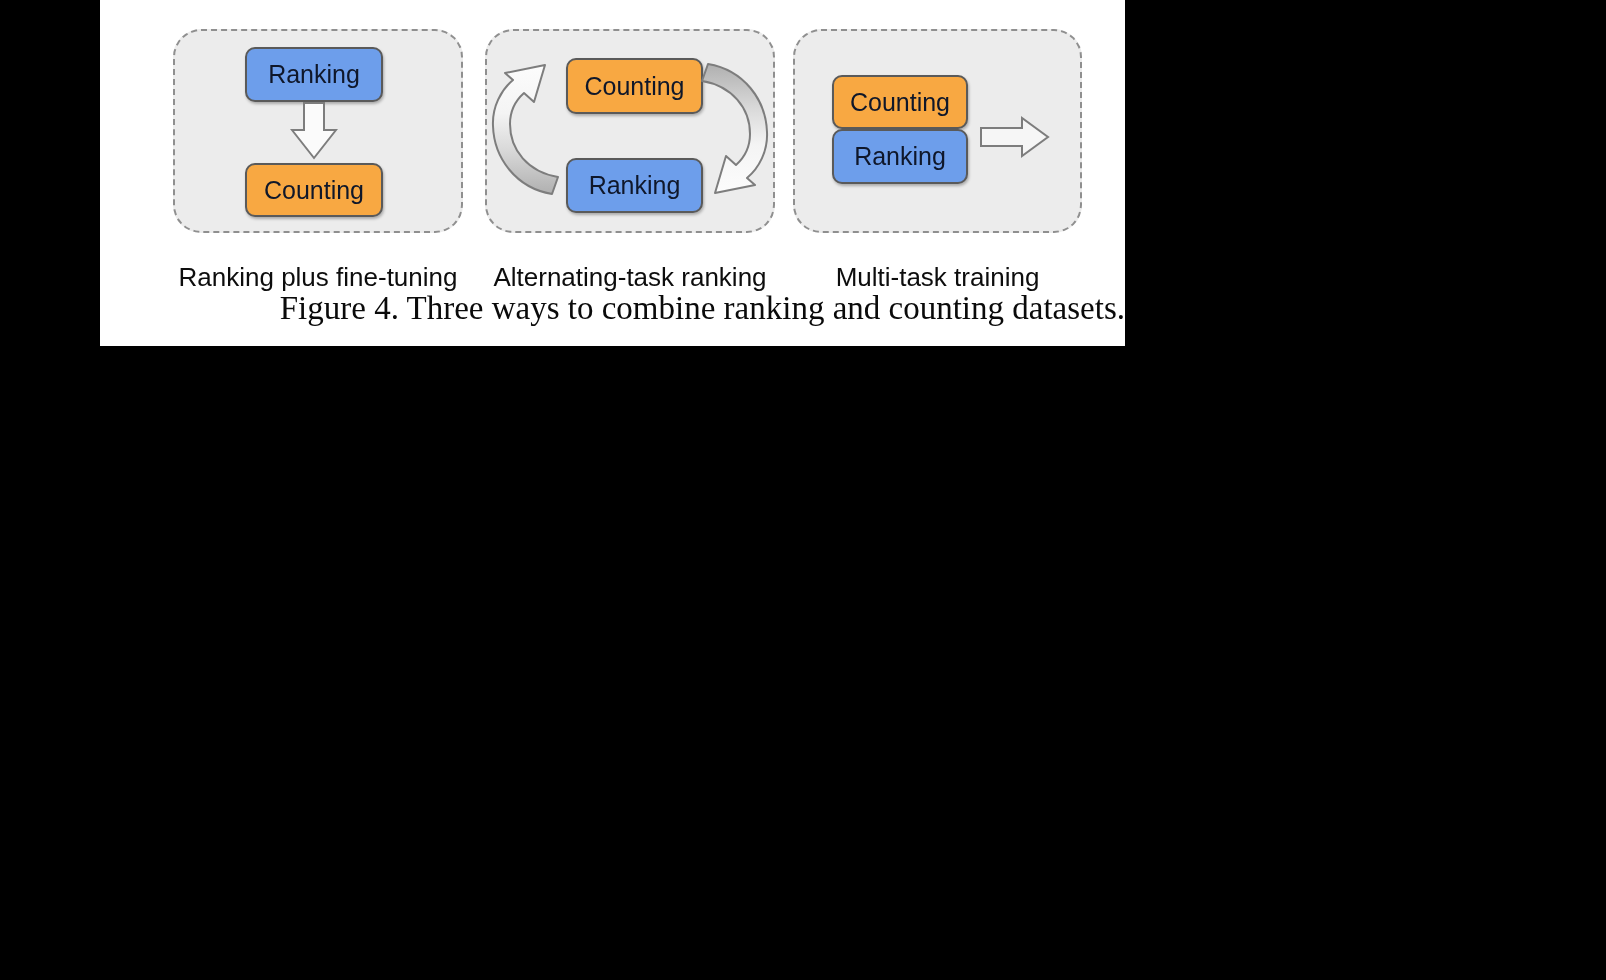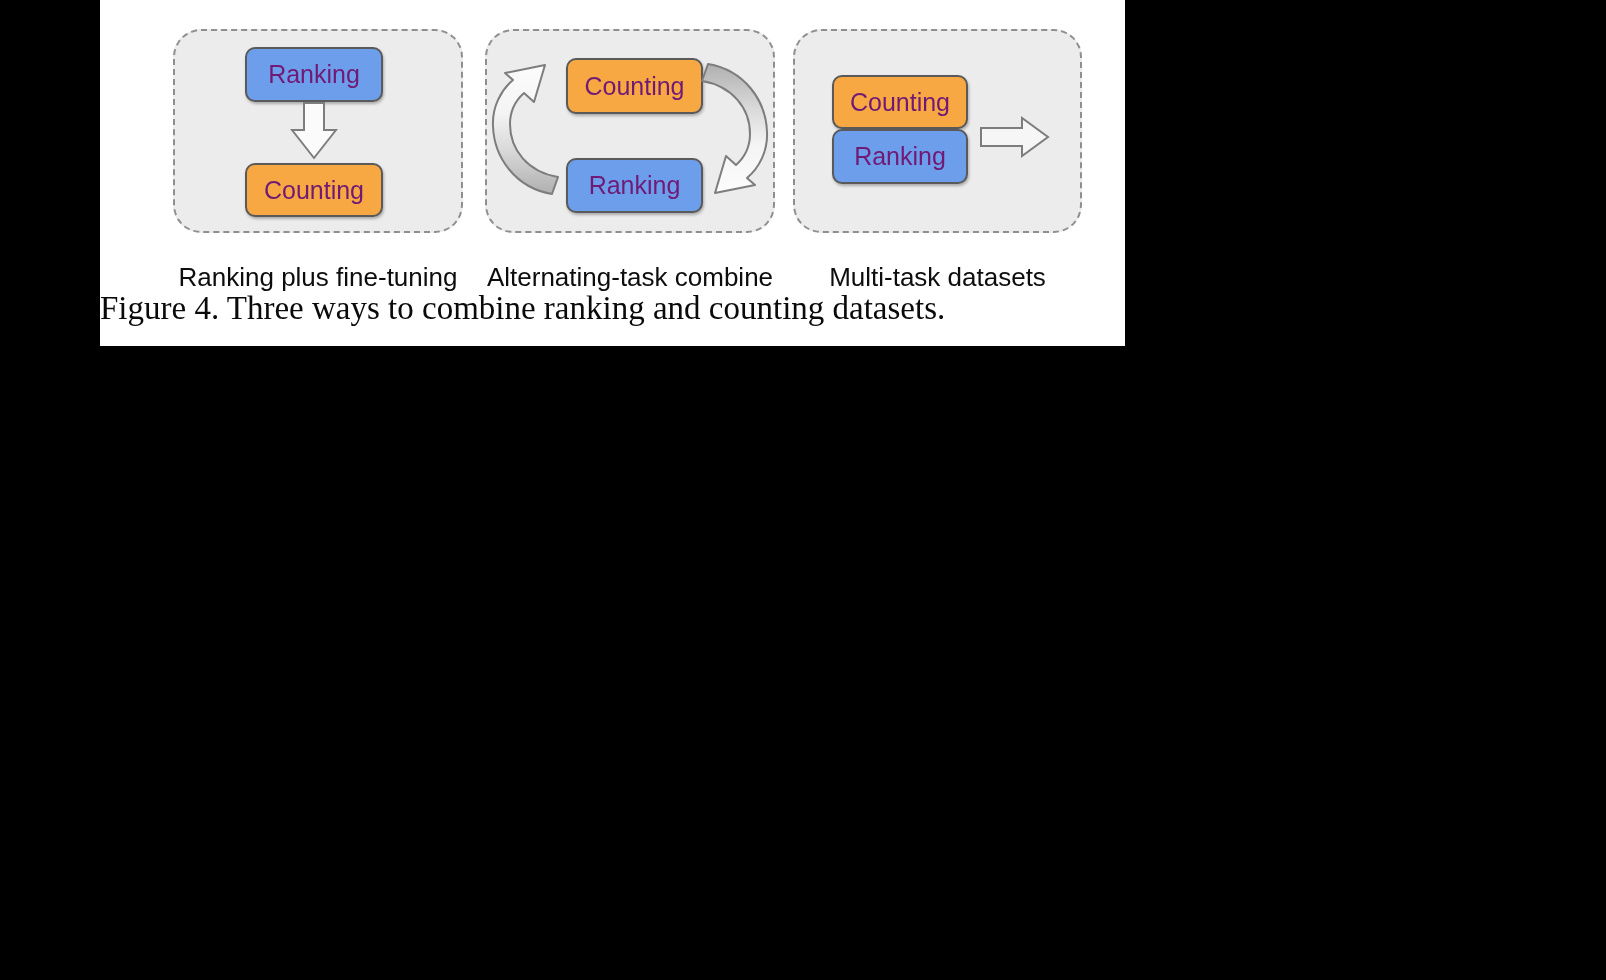--- a/index.html
+++ b/index.html
@@ -12,21 +12,21 @@
   }
   .panel{
     position:absolute;top:29px;height:204px;box-sizing:border-box;
     background:#ececec;border:2px dashed #8f8f8f;border-radius:28px;
   }
   .p1{left:73px;width:290px;}
   .p2{left:385px;width:290px;}
   .p3{left:693px;width:289px;}
   .task-box{
     position:absolute;box-sizing:border-box;border:2px solid #5a5a5a;border-radius:10px;
-    text-align:center;font-size:25px;color:#701a75;
+    text-align:center;font-size:25px;color:#0f172a;
     box-shadow:1px 2px 3px rgba(0,0,0,0.28);
     display:flex;align-items:center;justify-content:center;
   }
   .blue{background:#6d9eeb;}
   .orange{background:#f8a842;}
   .b1-rank{left:145px;top:47px;width:138px;height:55px;}
   .b1-count{left:145px;top:163px;width:138px;height:54px;}
   .b2-count{left:466px;top:58px;width:137px;height:56px;}
   .b2-rank{left:466px;top:158px;width:137px;height:55px;}
   .b3-count{left:732px;top:75px;width:136px;height:54px;}
@@ -36,21 +36,21 @@
   .cycle-left{left:382px;top:60px;}
   .cycle-right{left:588px;top:58px;}
   .right-arrow{left:880px;top:116px;}
   .panel-label{
     position:absolute;top:242px;text-align:center;font-size:26px;color:#0d0d0d;margin-top:20px;
   }
   .l1{left:73px;width:290px;}
   .l2{left:385px;width:290px;}
   .l3{left:693px;width:289px;}
   .caption{
-    position:absolute;left:0;top:290px;width:1025px;text-align:left;
+    position:absolute;left:0;top:290px;width:1025px;text-align:right;
     font-family:"Liberation Serif",serif;font-size:33px;color:#0a0a0a;
   }
 </style>
 </head>
 <body>
 
 <div class="page">
 
   <svg width="0" height="0" style="position:absolute" aria-hidden="true">
     <defs>
@@ -101,29 +101,29 @@
                L 52 42
                L 42 33
                C 33 41, 28 52, 28 64
                C 28 90, 46 112, 76 117
                Z" fill="url(#crescentGrad)" stroke="#7d7d7d" stroke-width="2" stroke-linejoin="round"></path>
     </g>
   </svg>
   <div class="task-box blue b2-rank">
     <span>Ranking</span>
   </div>
-  <div class="panel-label l2">Alternating-task combine</div>
+  <div class="panel-label l2">Alternating-task ranking</div>
 
   <div class="panel p3"></div>
   <div class="task-box orange b3-count">
     <span>Counting</span>
   </div>
   <div class="task-box blue b3-rank">
     <span>Ranking</span>
   </div>
   <svg class="arrow-svg right-arrow" width="70" height="42" viewBox="0 0 70 42">
     <path d="M 1 12 L 42 12 L 42 2 L 68 21 L 42 40 L 42 30 L 1 30 Z" fill="#f6f6f6" stroke="#7d7d7d" stroke-width="2" stroke-linejoin="miter"></path>
   </svg>
-  <div class="panel-label l3">Multi-task datasets</div>
+  <div class="panel-label l3">Multi-task training</div>
 
   <div class="caption">Figure 4. Three ways to combine ranking and counting datasets.</div>
 
 </div>
 
 </body></html>

